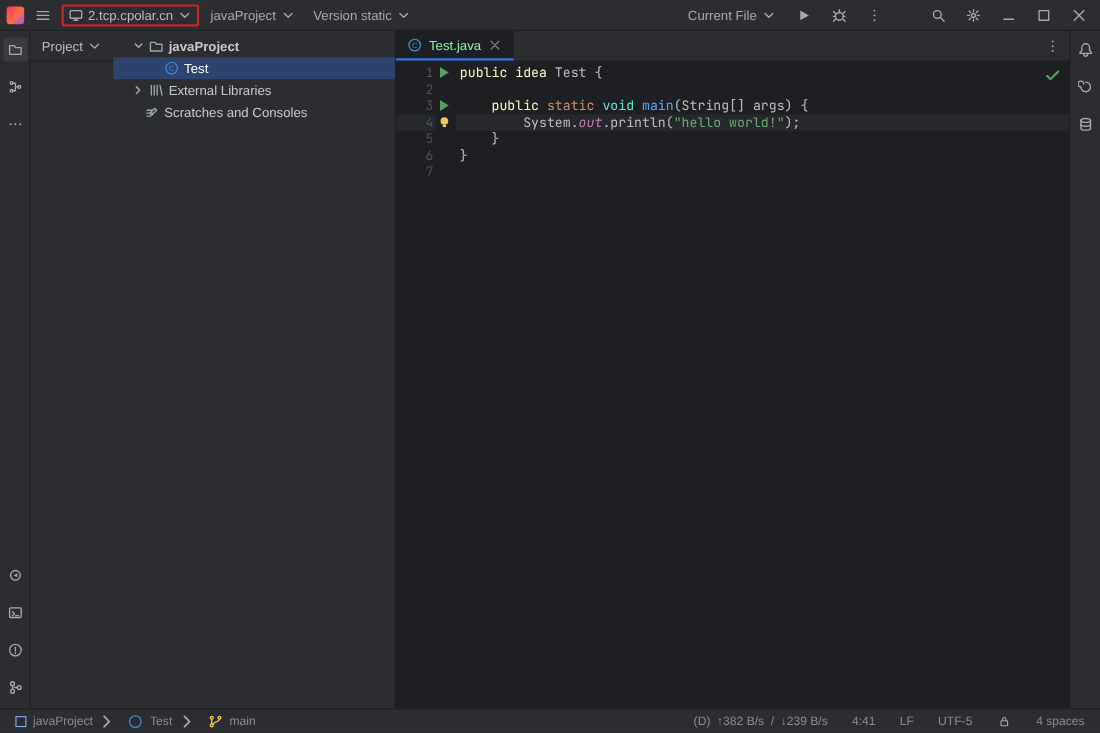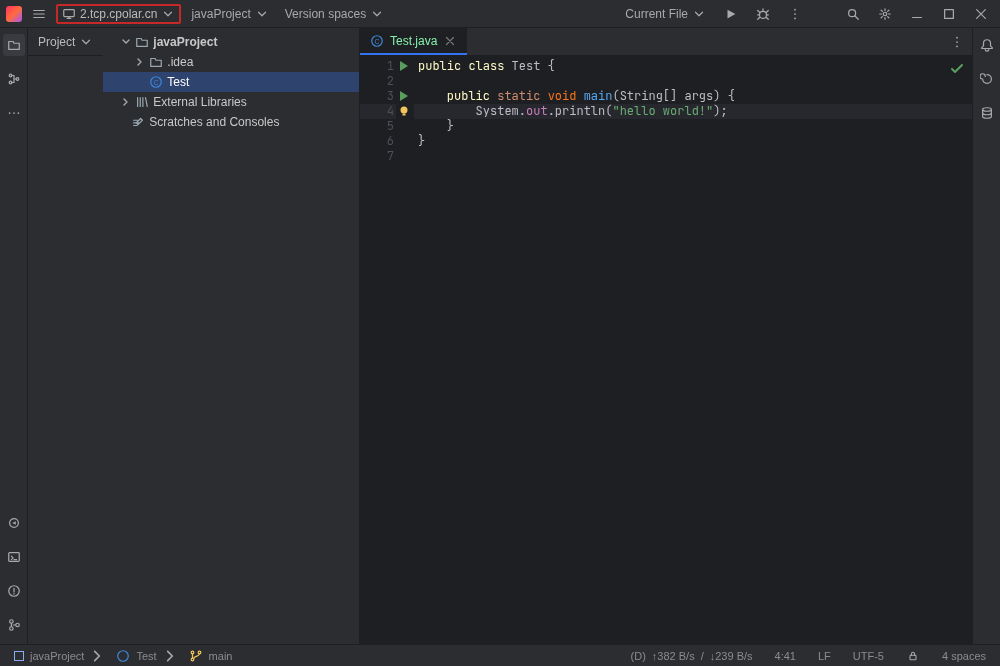--- a/index.html
+++ b/index.html
@@ -146,24 +146,24 @@
   position: relative;
   width: 54px;
 }
 .gutter-line { height: 15px; position: relative; padding-right: 2px; }
 .gutter-icon { position: absolute; right: -14px; top: 1px; width: 12px; height: 12px; }
 .code { padding-top: 3px; color: #bcbec4; flex: 1; }
 .code-line { height: 15px; white-space: pre; padding-left: 4px; }
 .hl-line { background: #26282e; }
 .kw-pub { color: #fef9c3; }
 .kw-static { color: #cf8e6d; }
-.kw-void { color: #f97316; }
+.kw-void { color: #5eead4; }
 .fn { color: #56a8f5; }
 .str { color: #6aab73; }
-.field { color: #c77dbb; }
+.field { color: #c77dbb; font-style: italic; }
 .check-icon { position: absolute; top: 6px; right: 8px; }
 .bulb { color: #f2c55c; }
 
 .right-rail {
   width: 28px;
   background: #2b2d30;
   border-left: 1px solid #1e1f22;
   display: flex;
   flex-direction: column;
   align-items: center;
@@ -219,21 +219,21 @@
     </span>
     <span class="tb-item">
       <span>javaProject</span>
       <span class="icn">
           <svg viewBox="0 0 16 16">
             <path d="M4 6l4 4 4-4"></path>
           </svg>
         </span>
     </span>
     <span class="tb-item">
-      <span>Version spaces</span>
+      <span>Version static</span>
       <span class="icn">
           <svg viewBox="0 0 16 16">
             <path d="M4 6l4 4 4-4"></path>
           </svg>
         </span>
     </span>
   </div>
   <div class="right">
     <span class="tb-item">
       <span>Current File</span>
@@ -390,34 +390,20 @@
             <svg viewBox="0 0 10 10" width="10" height="10">
               <path d="M2 3l3 3 3-3"></path>
             </svg>
           </span>
         <span class="tree-icon">
             <svg viewBox="0 0 16 16">
               <path d="M2 4h5l1 2h6v7H2z" stroke="#9aa7b0"></path>
             </svg>
           </span>
         <span class="tree-label bold">javaProject</span>
-      </div>
-      <div class="tree-row">
-        <span class="tree-indent" style="width:14px"></span>
-        <span class="tree-chevron">
-            <svg viewBox="0 0 10 10" width="10" height="10">
-              <path d="M3 2l3 3-3 3"></path>
-            </svg>
-          </span>
-        <span class="tree-icon">
-            <svg viewBox="0 0 16 16">
-              <path d="M2 4h5l1 2h6v7H2z" stroke="#9aa7b0"></path>
-            </svg>
-          </span>
-        <span class="tree-label">.idea</span>
       </div>
       <div class="tree-row selected">
         <span class="tree-indent" style="width:28px"></span>
         <span class="tree-icon">
             <svg viewBox="0 0 16 16">
               <circle cx="8" cy="8" r="6" stroke="#3e86d6"></circle>
               <text x="8" y="11" text-anchor="middle" font-size="8" fill="#3e86d6" stroke="none" font-family="sans-serif">C</text>
             </svg>
           </span>
         <span class="tree-label">Test</span>
@@ -485,21 +471,21 @@
               </svg></span></div>
         <div class="gutter-line hl-line"><span>4</span><span class="gutter-icon bulb"><svg viewBox="0 0 12 12">
                 <circle cx="6" cy="5" r="3.5" fill="#f2c55c" stroke="none"></circle>
                 <rect x="4.5" y="8.5" width="3" height="2" fill="#f2c55c" stroke="none"></rect>
               </svg></span></div>
         <div class="gutter-line"><span>5</span></div>
         <div class="gutter-line"><span>6</span></div>
         <div class="gutter-line"><span>7</span></div>
       </div>
       <div class="code">
-        <div class="code-line"><span class="kw-pub">public </span><span class="kw-pub">class </span><span>Test {</span></div>
+        <div class="code-line"><span class="kw-pub">public </span><span class="kw-pub">idea </span><span>Test {</span></div>
         <div class="code-line"></div>
         <div class="code-line">    <span class="kw-pub">public </span><span class="kw-static">static </span><span class="kw-void">void </span><span class="fn">main</span><span>(String[] args) {</span></div>
         <div class="code-line hl-line"><span>        System.</span><span class="field">out</span><span>.println(</span><span class="str">"hello world!"</span><span>);</span></div>
         <div class="code-line"><span>    }</span></div>
         <div class="code-line"><span>}</span></div>
         <div class="code-line"></div>
       </div>
       <span class="check-icon"><svg viewBox="0 0 14 14" width="14" height="14">
             <path d="M2 7l3 3 7-7" stroke="#599e5e" stroke-width="2"></path>
           </svg></span>

